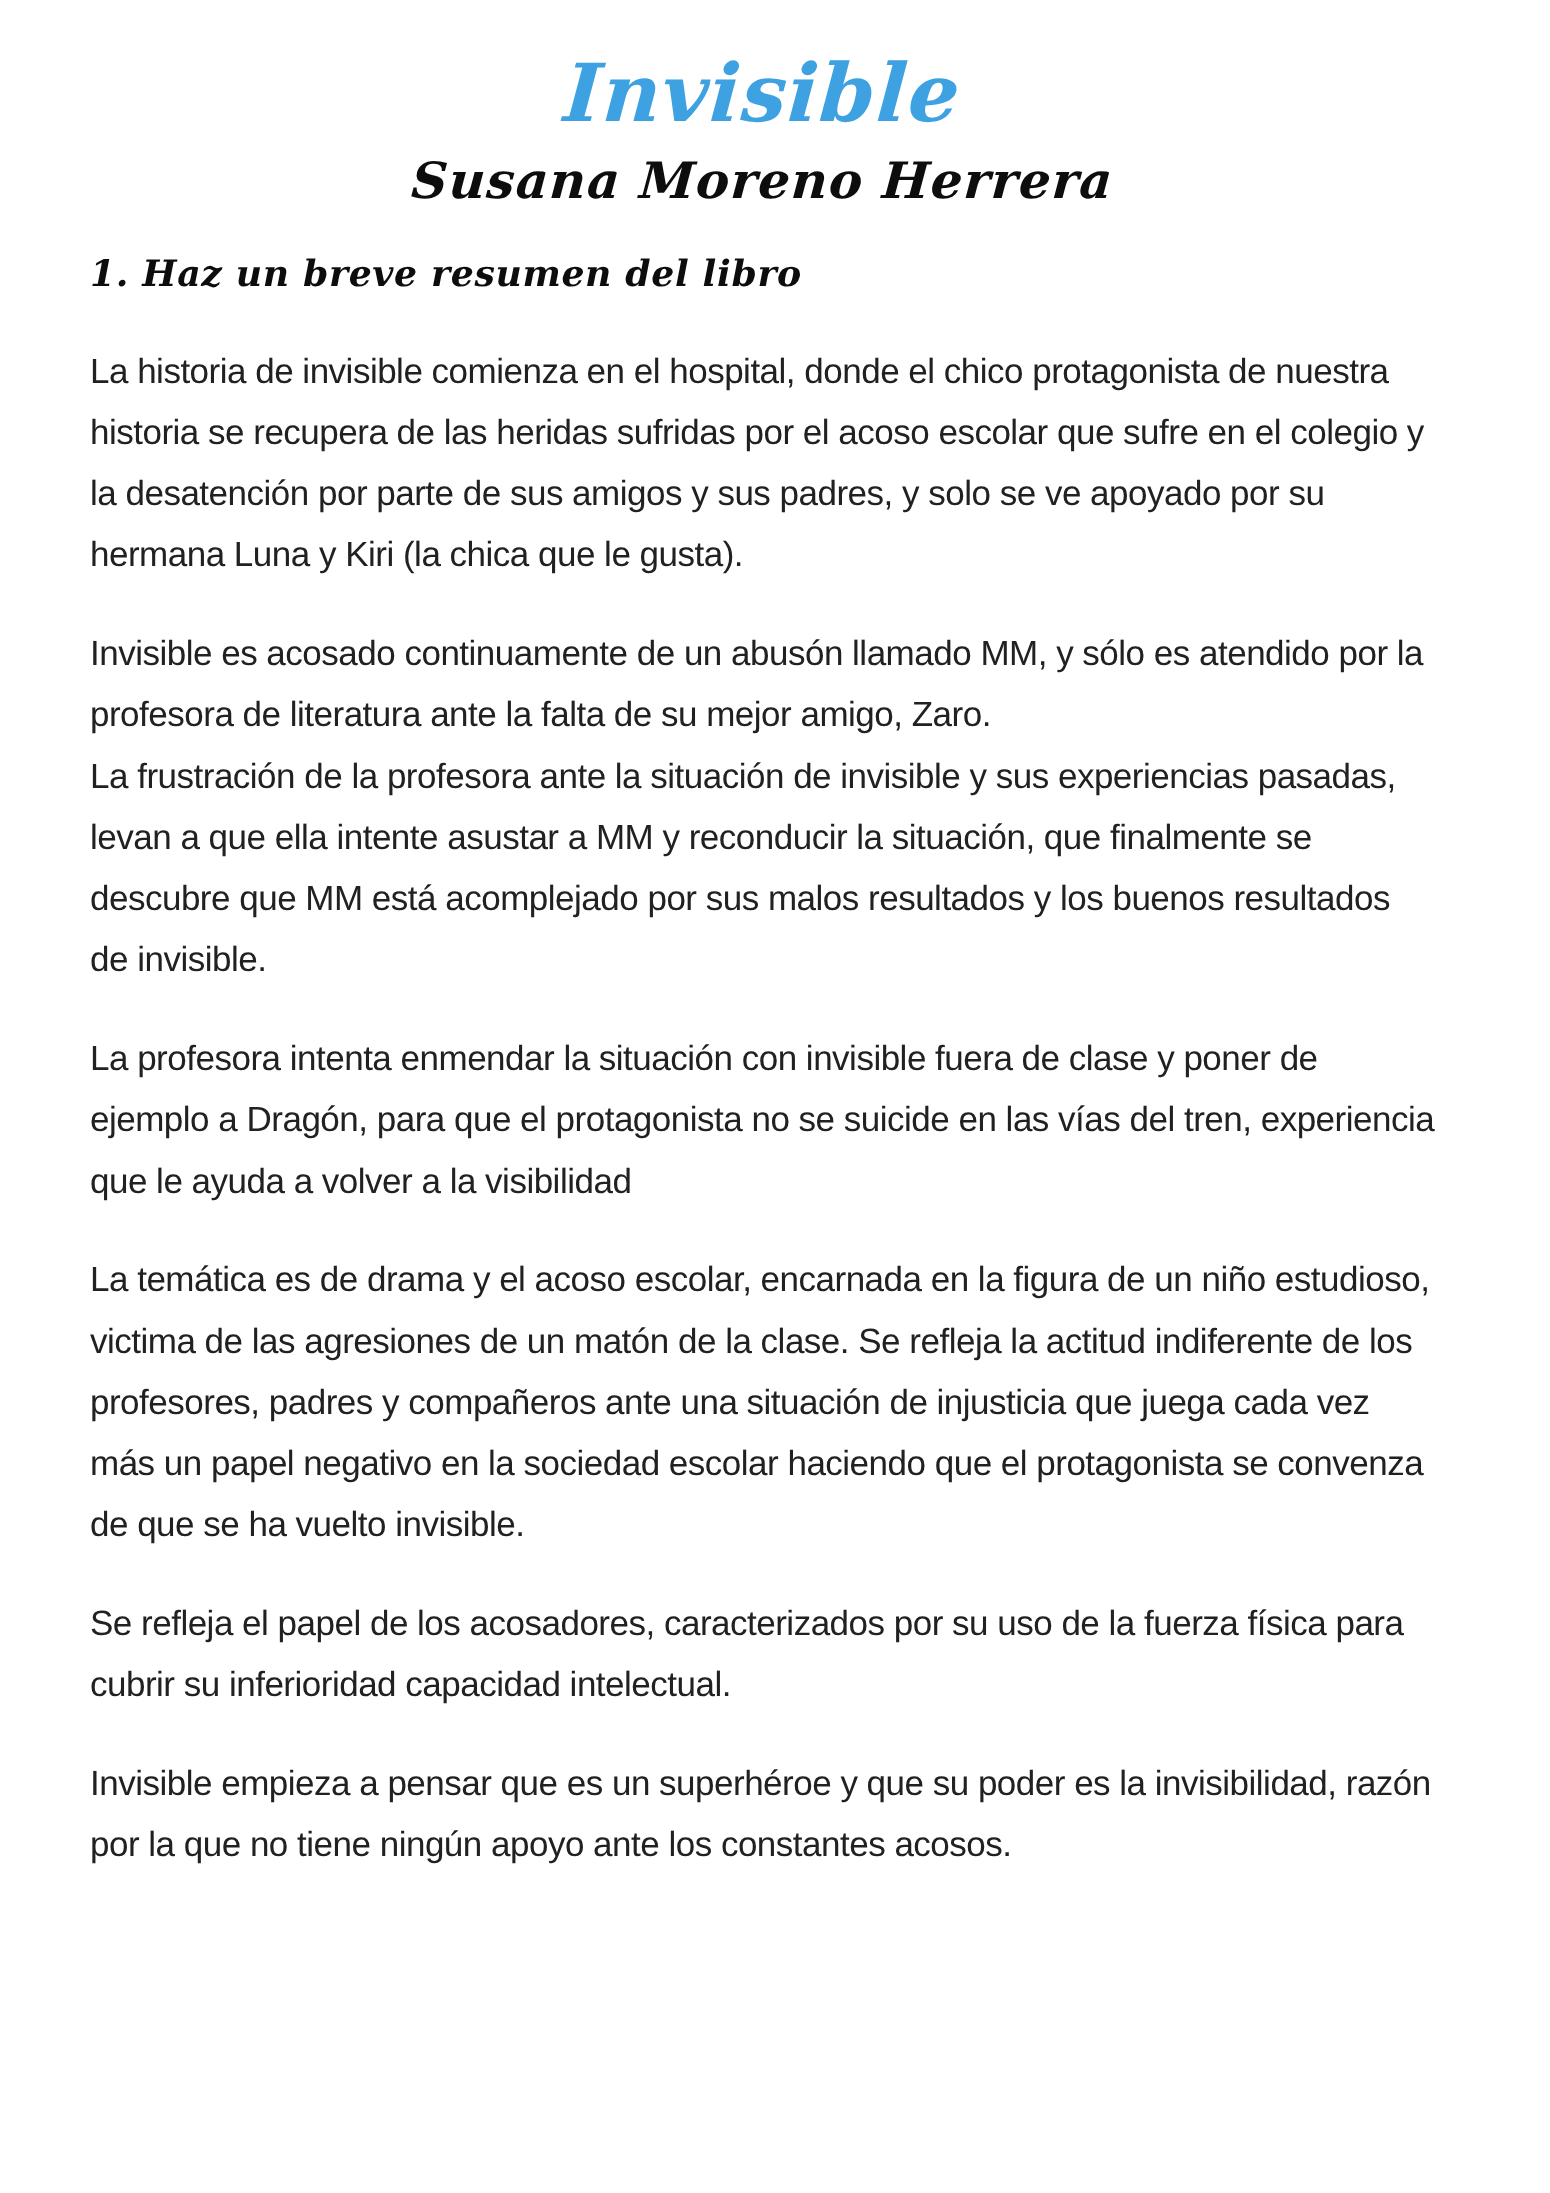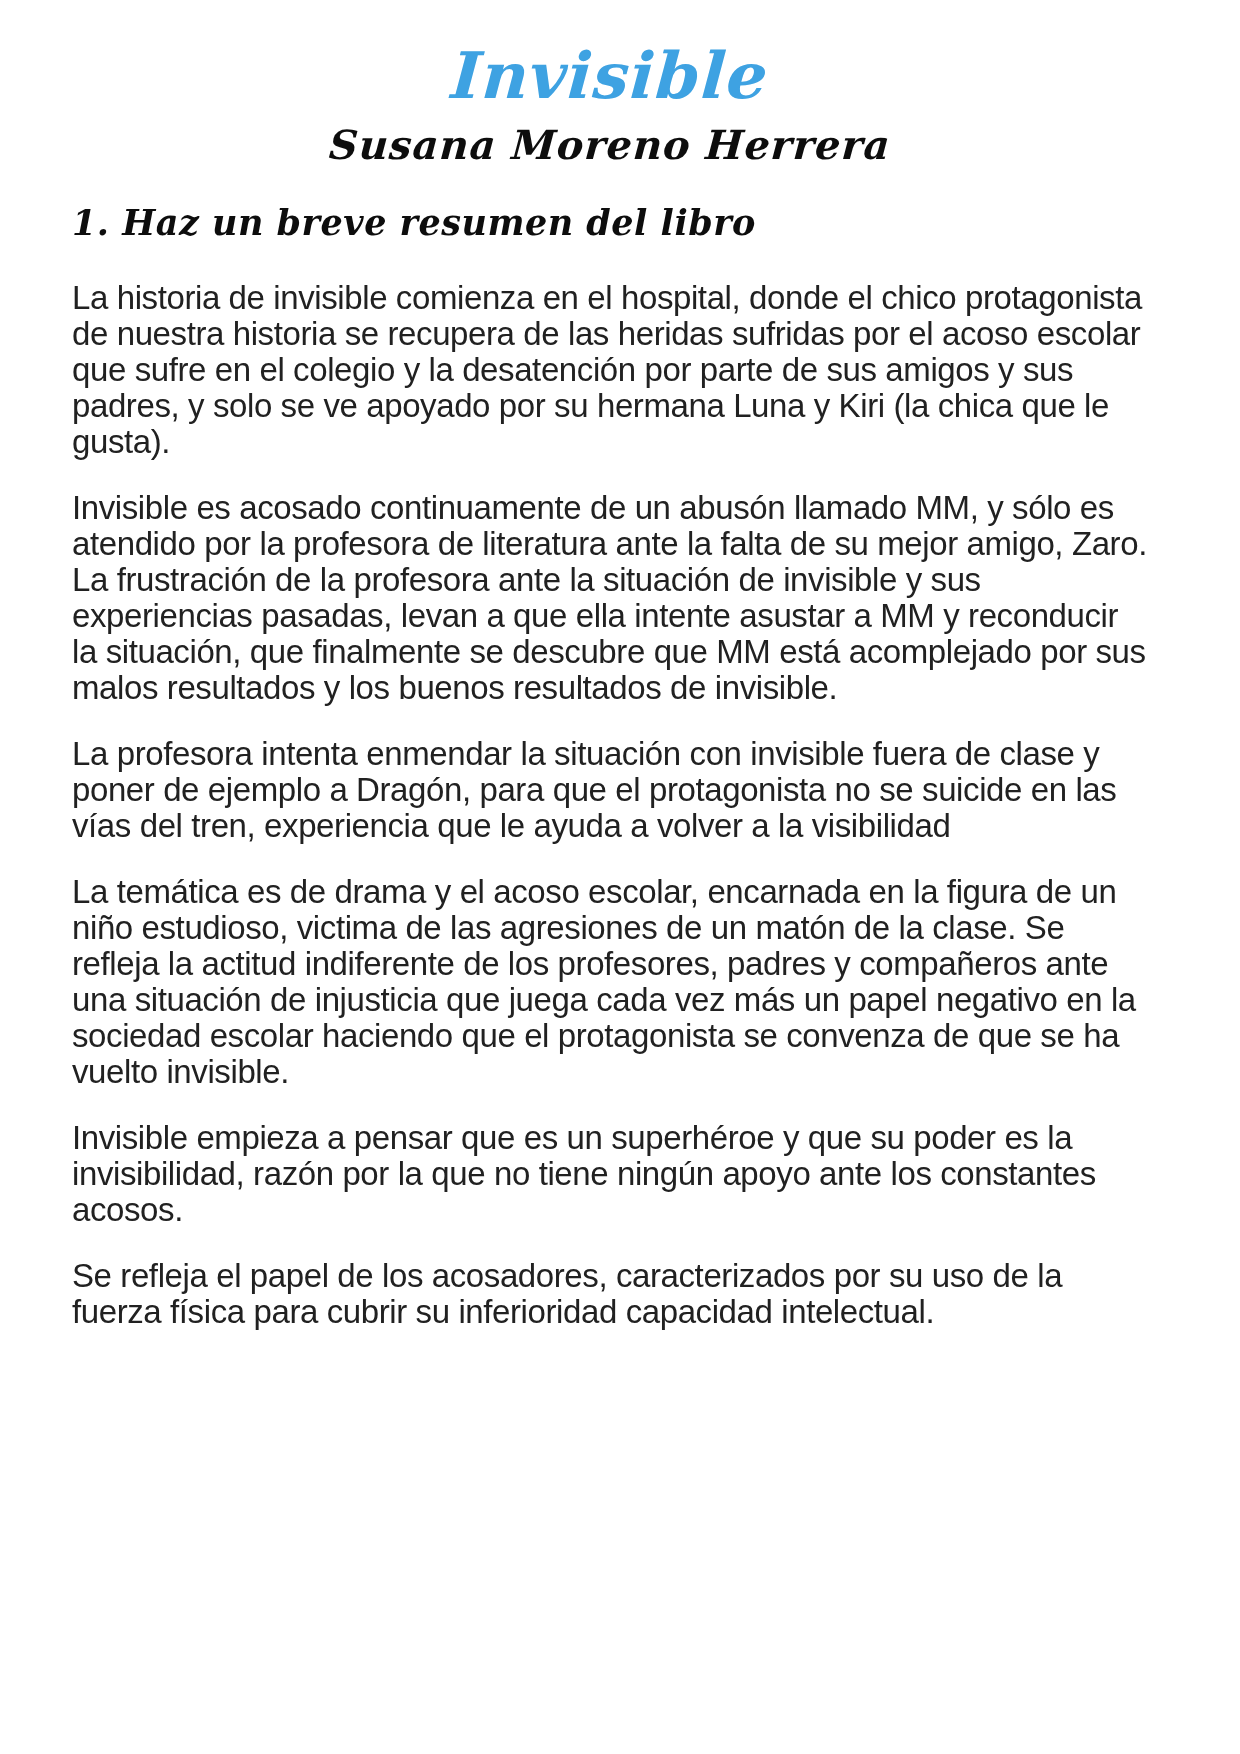--- a/index.html
+++ b/index.html
@@ -40,32 +40,32 @@
     line-height: 1.1;
     color: #0d0d0d;
     letter-spacing: 1px;
     transform: skewX(-4deg);
     margin: 0 0 34px 0;
   }
   .question {
     font-family: "DejaVu Serif", serif;
     font-style: italic;
     font-weight: 800;
-    font-size: 35px;
+    font-size: 29px;
     line-height: 1.28;
     color: #0d0d0d;
     letter-spacing: 0.5px;
     margin: 0 0 34px 0;
   }
   .section {
     margin-bottom: 30px;
   }
   .answer p {
-    font-size: 33px;
-    line-height: 36px;
+    font-size: 28px;
+    line-height: 49px;
     letter-spacing: -0.4px;
     margin: 0 0 30px 0;
     white-space: pre-line;
     color: #212121;
   }
   .answer {
     margin-bottom: 14px;
   }
 </style>
 </head>
@@ -86,18 +86,18 @@
       <p>La profesora intenta  enmendar la situación con invisible fuera de clase y poner de ejemplo a Dragón, para que el protagonista no se suicide en las vías del tren, experiencia que le ayuda a  volver a la visibilidad</p>
     </div>
   </div>
 
   <div class="section">
   </div>
 
   <div class="section">
     <div class="answer">
       <p>La temática es de drama y el acoso escolar, encarnada en la figura de un niño estudioso, victima de las agresiones de un matón de la clase. Se refleja la actitud indiferente de los profesores, padres y compañeros ante una situación de injusticia que juega cada vez más un papel negativo en la sociedad escolar haciendo que el protagonista se convenza de que se ha vuelto invisible.</p>
+      <p>Se refleja el papel de los acosadores, caracterizados por su uso de la fuerza física para cubrir su inferioridad capacidad intelectual.</p>
       <p>Invisible empieza a pensar que es un superhéroe y que su poder es la invisibilidad, razón por la que no tiene ningún apoyo ante los constantes acosos.</p>
-      <p>Se refleja el papel de los acosadores, caracterizados por su uso de la fuerza física para cubrir su inferioridad capacidad intelectual.</p>
     </div>
   </div>
 
 </div>
 
 </body></html>

